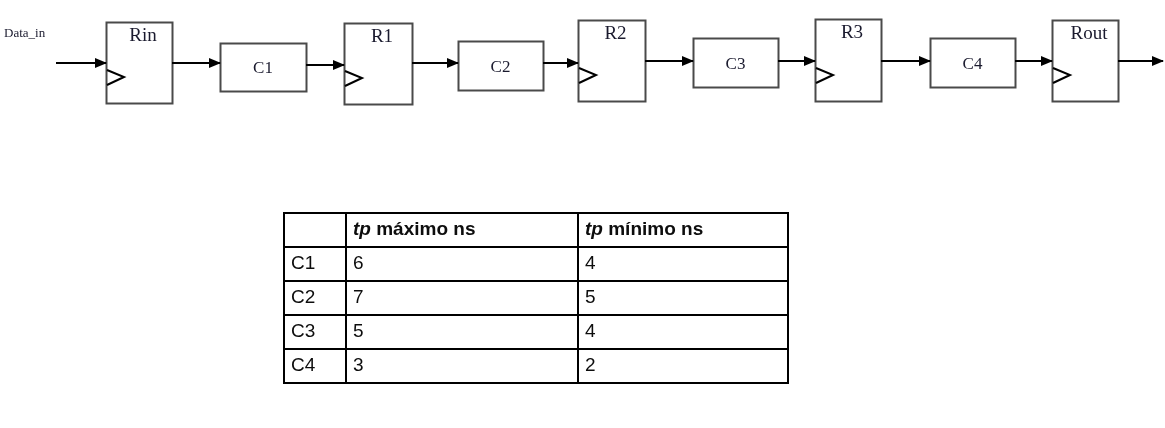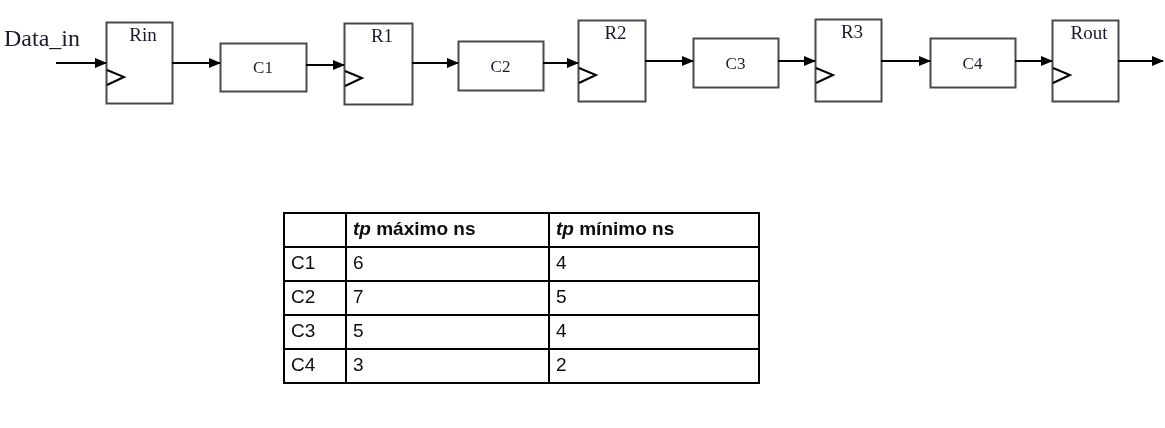--- a/index.html
+++ b/index.html
@@ -19,21 +19,21 @@
   #diagram {
     position: absolute;
     left: 0;
     top: 0;
     width: 1165px;
     height: 130px;
   }
   .diagram-label {
     position: absolute;
     font-family: "Liberation Serif", serif;
-    font-size: 24px;
+    font-size: 13px;
     color: #1a1a2e;
     white-space: nowrap;
     line-height: 1;
   }
 
   
   #timing-table {
     position: absolute;
     left: 283px;
     top: 212px;
@@ -50,21 +50,21 @@
     color: #0d0d0d;
     text-align: left;
     vertical-align: middle;
     height: 34px;
     box-sizing: border-box;
   }
   #timing-table th {
     font-weight: bold;
   }
   #timing-table .col-label { width: 62px; }
-  #timing-table .col-max   { width: 203px; }
+  #timing-table .col-max   { width: 232px; }
   #timing-table .col-min   { width: 210px; }
   #timing-table th.corner-cell { border-top: 2px solid #000; }
   #timing-table .tp-italic {
     font-style: italic;
     font-weight: bold;
   }
   #timing-table td.row-head {
     font-weight: normal;
   }
 </style>

